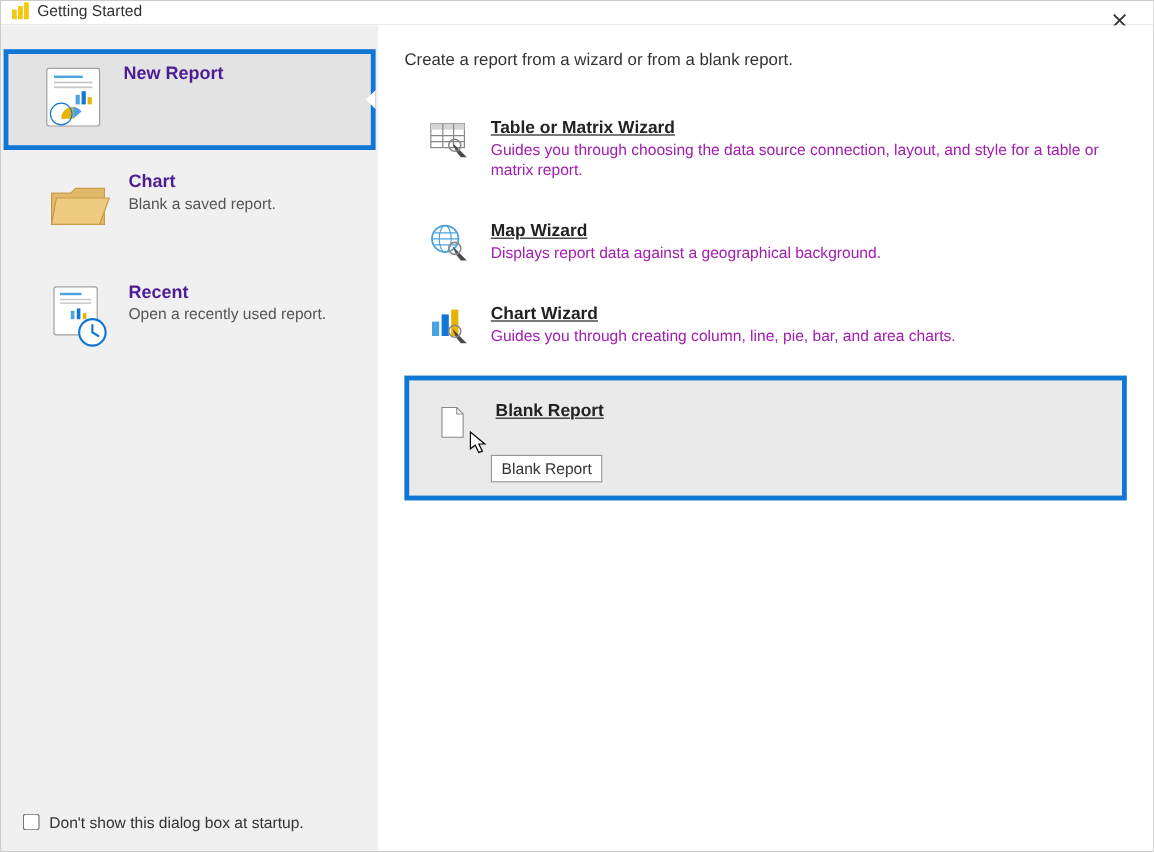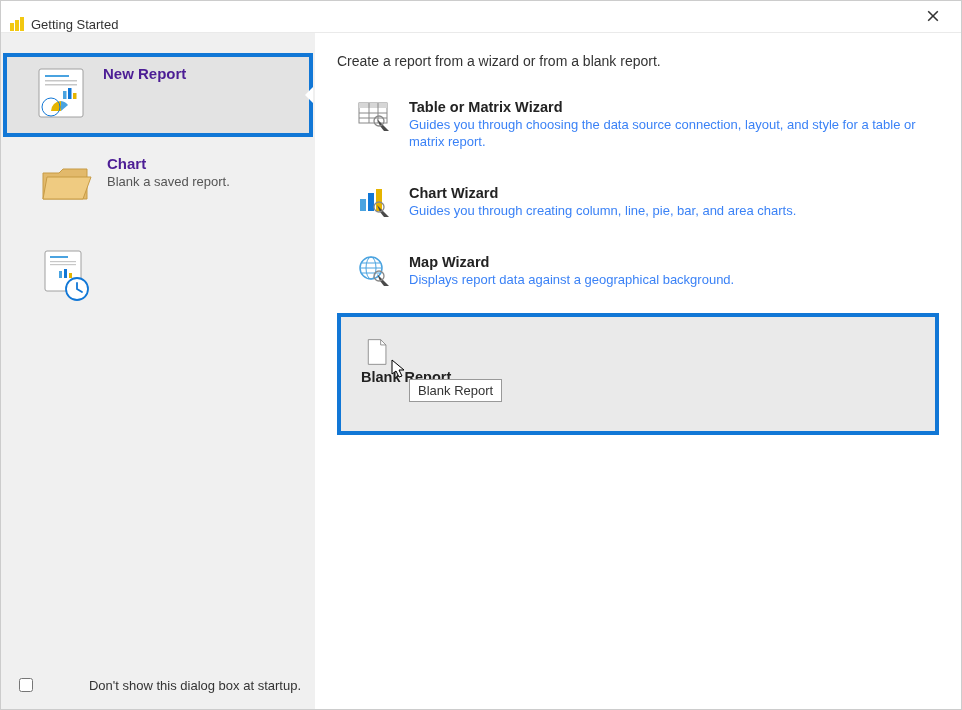--- a/index.html
+++ b/index.html
@@ -20,22 +20,22 @@
     height: 710px;
     border: 1px solid #ccc;
     display: flex;
     flex-direction: column;
     position: relative;
   }
 
   
   .titlebar {
     display: flex;
-    align-items: flex-end;
-    height: 32px;
+    align-items: flex-start;
+    height: 20px;
     padding: 0 8px;
     background: #fff;
     border-bottom: 1px solid #eaeaea;
   }
   .titlebar .app-icon {
     width: 16px;
     height: 16px;
     margin-right: 6px;
     display: inline-flex;
   }
@@ -117,74 +117,73 @@
   }
 
   
   .sidebar-footer {
     margin-top: auto;
     padding: 14px;
     display: flex;
     align-items: center;
     font-size: 13px;
     color: #333;
-    justify-content: space-between;
   }
   .sidebar-footer input {
     width: 14px;
     height: 14px;
     margin-right: 8px;
   }
 
   
   .main {
     flex: 1;
     padding: 20px 22px;
     position: relative;
     background: #fff;
   }
   .main-heading {
     font-size: 14px;
     color: #333;
-    margin-bottom: 20px;
+    margin-bottom: 32px;
   }
   .option {
     display: flex;
     align-items: flex-start;
     padding: 10px 12px 10px 20px;
     margin: 6px 0 14px 0;
     cursor: pointer;
     position: relative;
   }
   .option.hovered {
     background: #eaeaea;
     padding-top: 18px;
     padding-bottom: 44px;
     border: 4px solid #1177d6;
     margin: 6px 0 6px 0;
-    flex-direction: column;
   }
   .option-icon {
     width: 34px;
     height: 34px;
     flex-shrink: 0;
     margin-right: 18px;
     display: flex;
     align-items: center;
     justify-content: center;
   }
   .option-text .option-title {
     font-weight: 600;
     font-size: 14.5px;
     color: #222;
     margin-bottom: 2px;
+    text-decoration: underline;
   }
   .option-text .option-desc {
     font-size: 13px;
-    color: #3b82f6;
+    color: #a21caf;
     line-height: 1.3;
     max-width: 520px;
   }
 
   
   .tooltip {
     position: absolute;
     left: 68px;
     top: 62px;
     background: #fff;
@@ -264,20 +263,24 @@
             <rect x="13" y="9" width="18" height="2" fill="#4aa3e0"></rect>
             <rect x="13" y="14" width="26" height="1.2" fill="#c7c7c7"></rect>
             <rect x="13" y="17" width="26" height="1.2" fill="#c7c7c7"></rect>
             <rect x="22" y="24" width="3" height="7" fill="#4aa3e0"></rect>
             <rect x="27" y="22" width="3" height="9" fill="#1177d6"></rect>
             <rect x="32" y="26" width="3" height="5" fill="#e5b400"></rect>
             <circle cx="40" cy="42" r="11" fill="#fff" stroke="#1177d6" stroke-width="1.8"></circle>
             <path d="M40 36 L40 42 L45 45" stroke="#1177d6" stroke-width="1.8" fill="none" stroke-linecap="round"></path>
           </svg>
         </div>
+        <div class="nav-text">
+          <div class="nav-title">Recent</div>
+          <div class="nav-desc">Open a recently used report.</div>
+        </div>
       </div>
 
       <div class="sidebar-footer">
         <input type="checkbox" style="">
         <span>Don't show this dialog box at startup.</span>
       </div>
     </div>
 
     <div class="main">
       <div class="main-heading">Create a report from a wizard or from a blank report.</div>
@@ -297,51 +300,51 @@
         </div>
         <div class="option-text">
           <div class="option-title">Table or Matrix Wizard</div>
           <div class="option-desc">Guides you through choosing the data source connection, layout, and style for a table or matrix report.</div>
         </div>
       </div>
 
       <div class="option">
         <div class="option-icon">
           <svg viewBox="0 0 34 34" width="34" height="34">
-            <rect x="3" y="14" width="6" height="12" fill="#4aa3e0"></rect>
-            <rect x="11" y="8" width="6" height="18" fill="#1177d6"></rect>
-            <rect x="19" y="4" width="6" height="22" fill="#e5b400"></rect>
-            <path d="M20 20 L32 32 L27 32 L23 27 Z" fill="#4a4a4a"></path>
-            <circle cx="22" cy="22" r="5" fill="none" stroke="#888" stroke-width="1.3"></circle>
-          </svg>
-        </div>
-        <div class="option-text">
-          <div class="option-title">Chart Wizard</div>
-          <div class="option-desc">Guides you through creating column, line, pie, bar, and area charts.</div>
-        </div>
-      </div>
-
-      <div class="option">
-        <div class="option-icon">
-          <svg viewBox="0 0 34 34" width="34" height="34">
             <circle cx="14" cy="14" r="11" fill="none" stroke="#4aa3e0" stroke-width="1.5"></circle>
             <ellipse cx="14" cy="14" rx="5" ry="11" fill="none" stroke="#4aa3e0"></ellipse>
             <line x1="3" y1="14" x2="25" y2="14" stroke="#4aa3e0"></line>
             <line x1="5" y1="9" x2="23" y2="9" stroke="#4aa3e0"></line>
             <line x1="5" y1="19" x2="23" y2="19" stroke="#4aa3e0"></line>
             <path d="M20 20 L32 32 L27 32 L23 27 Z" fill="#4a4a4a"></path>
             <circle cx="22" cy="22" r="5" fill="none" stroke="#888" stroke-width="1.3"></circle>
           </svg>
         </div>
         <div class="option-text">
           <div class="option-title">Map Wizard</div>
           <div class="option-desc">Displays report data against a geographical background.</div>
         </div>
       </div>
 
+      <div class="option">
+        <div class="option-icon">
+          <svg viewBox="0 0 34 34" width="34" height="34">
+            <rect x="3" y="14" width="6" height="12" fill="#4aa3e0"></rect>
+            <rect x="11" y="8" width="6" height="18" fill="#1177d6"></rect>
+            <rect x="19" y="4" width="6" height="22" fill="#e5b400"></rect>
+            <path d="M20 20 L32 32 L27 32 L23 27 Z" fill="#4a4a4a"></path>
+            <circle cx="22" cy="22" r="5" fill="none" stroke="#888" stroke-width="1.3"></circle>
+          </svg>
+        </div>
+        <div class="option-text">
+          <div class="option-title">Chart Wizard</div>
+          <div class="option-desc">Guides you through creating column, line, pie, bar, and area charts.</div>
+        </div>
+      </div>
+
       <div class="option hovered">
         <div class="option-icon">
           <svg viewBox="0 0 34 34" width="30" height="34">
             <path d="M6 3 L20 3 L26 9 L26 31 L6 31 Z" fill="#fff" stroke="#888"></path>
             <path d="M20 3 L20 9 L26 9" fill="none" stroke="#888"></path>
           </svg>
         </div>
         <div class="option-text">
           <div class="option-title">Blank Report</div>
         </div>

